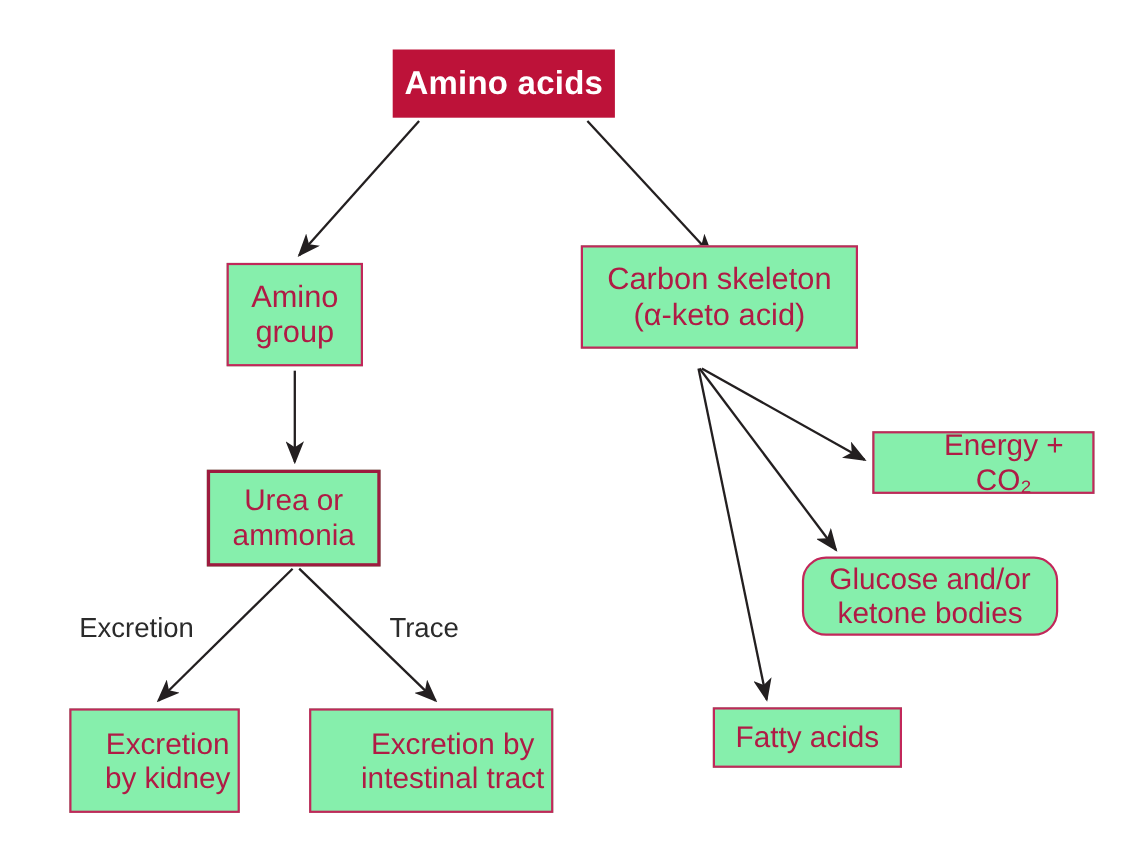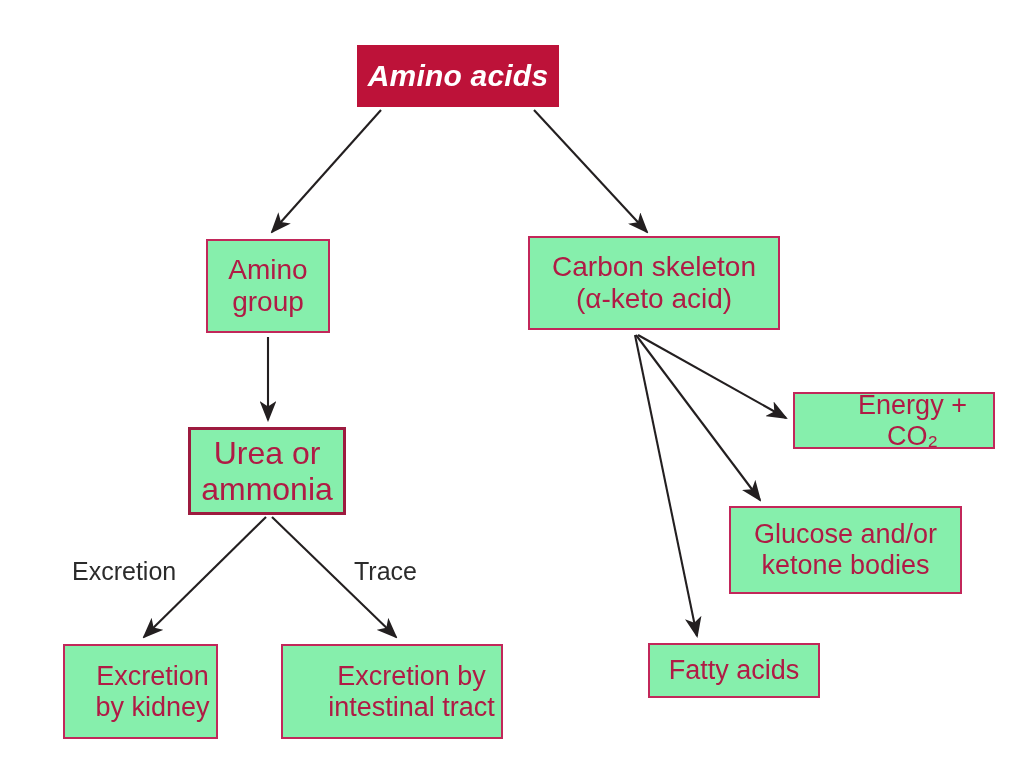--- a/index.html
+++ b/index.html
@@ -35,21 +35,20 @@
     background: #86efac;
     border: 2px solid #c2275a;
     z-index: 2;
   }
   .node.title-node {
     background: #bd1239;
     border: none;
     color: #ffffff;
     font-weight: bold;
     letter-spacing: 0.2px;
-    font-style: italic;
   }
   .node.strong-border {
     border: 3px solid #9d1b3f;
   }
   .edge-label {
     position: absolute;
     color: #2b2b2b;
     font-size: 25px;
     line-height: 1;
     white-space: nowrap;
@@ -84,32 +83,32 @@
   </svg>
 
   <div id="node-layer">
       <div class="node title-node" style="left: 357px; top: 45px; width: 202px; height: 62px; font-size: 30px;">
         <span class="node-text">Amino acids</span>
       </div>
       <div class="node" style="left: 206px; top: 239px; width: 124px; height: 94px; font-size: 28px;">
         <span class="node-text">Amino
 group</span>
       </div>
-      <div class="node" style="left: 528px; top: 236px; width: 252px; height: 94px; font-size: 28px;">
+      <div class="node" style="left: 528px; top: 223px; width: 252px; height: 94px; font-size: 28px;">
         <span class="node-text">Carbon skeleton
 (α-keto acid)</span>
       </div>
-      <div class="node strong-border" style="left: 188px; top: 427px; width: 158px; height: 88px; font-size: 32px;">
+      <div class="node strong-border" style="left: 188px; top: 427px; width: 158px; height: 88px; font-size: 27px;">
         <span class="node-text">Urea or
 ammonia</span>
       </div>
       <div class="node" style="left: 793px; top: 392px; width: 202px; height: 57px; font-size: 27px; padding-left: 37px;">
         <span class="node-text">Energy + CO₂</span>
       </div>
-      <div class="node" style="left: 729px; top: 506px; width: 233px; height: 88px; font-size: 27px;">
+      <div class="node" style="left: 729px; top: 506px; width: 233px; height: 72px; font-size: 27px; border-radius: 22px;">
         <span class="node-text">Glucose and/or
 ketone bodies</span>
       </div>
       <div class="node" style="left: 648px; top: 643px; width: 172px; height: 55px; font-size: 27px;">
         <span class="node-text">Fatty acids</span>
       </div>
       <div class="node" style="left: 63px; top: 644px; width: 155px; height: 95px; font-size: 27px; padding-left: 24px;">
         <span class="node-text">Excretion
 by kidney</span>
       </div>

